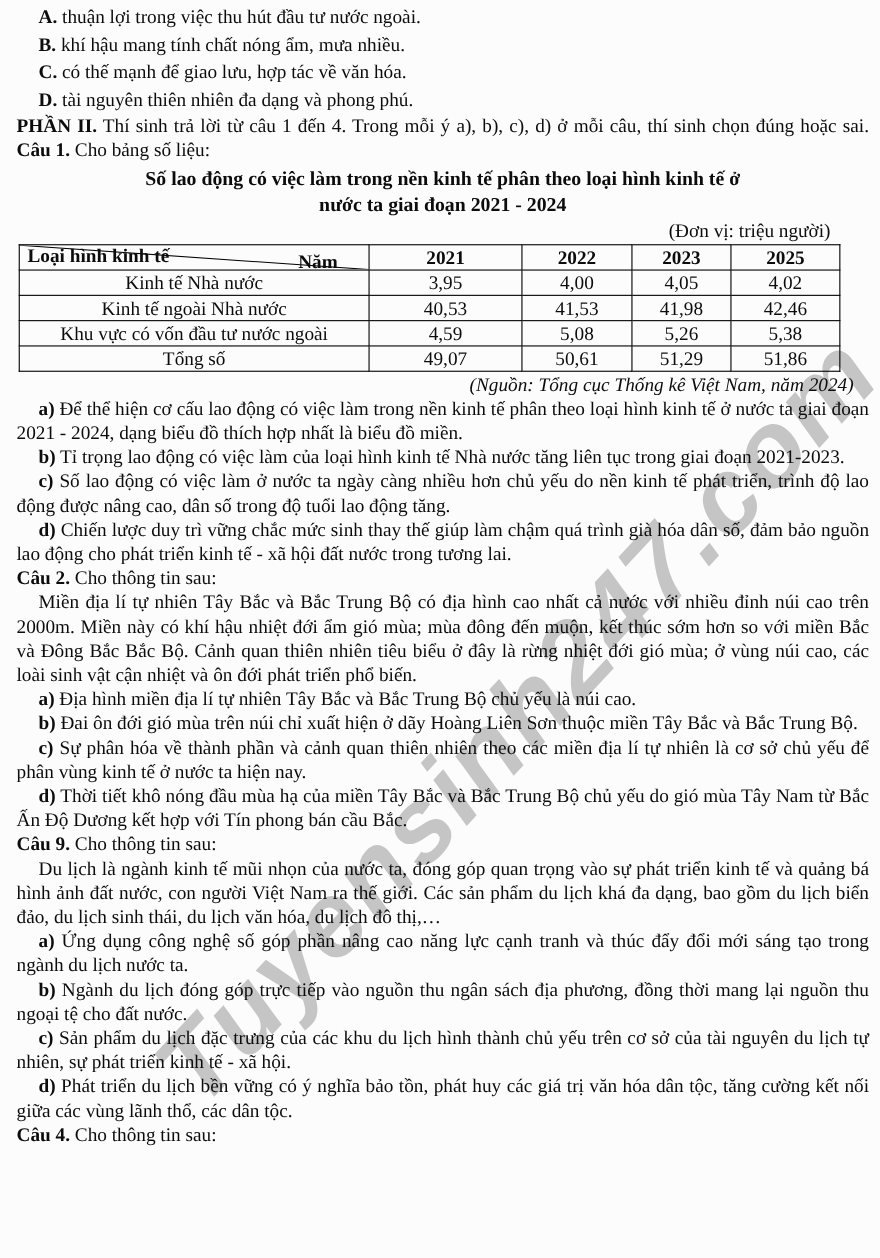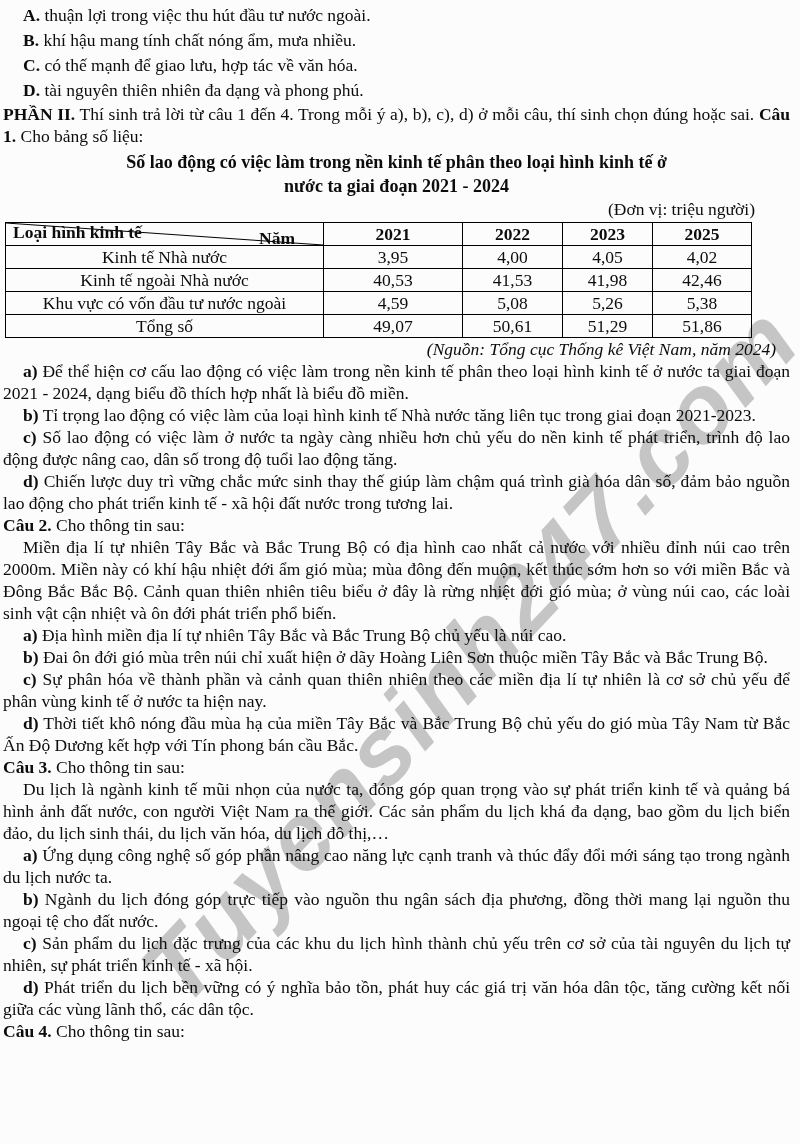--- a/index.html
+++ b/index.html
@@ -19,21 +19,21 @@
     font-family:"Liberation Sans",sans-serif;
     font-weight:bold;font-style:italic;
     font-size:96px;letter-spacing:3px;
     color:rgba(122,122,122,0.42);
     white-space:nowrap;
     z-index:0;
     pointer-events:none;
   }
   .page{
     position:relative;z-index:1;
-    padding:3px 10px 0 3px;
+    padding:3px 10px 0 15px;
   }
   p{margin:0;}
   .opt{padding-left:20px;line-height:25px;}
   .part2{line-height:22px;text-align:justify;}
   .tbl-title{
     font-weight:bold;text-align:center;
     font-size:18px;line-height:24px;
     max-width:566px;margin:3px auto 0;
   }
   .unit-line{text-align:right;line-height:22px;margin-right:35px;}
@@ -137,21 +137,21 @@
   <p class="item"><span class="ilabel">c)</span> <span>Số lao động có việc làm ở nước ta ngày càng nhiều hơn chủ yếu do nền kinh tế phát triển, trình độ lao động được nâng cao, dân số trong độ tuổi lao động tăng.</span></p>
   <p class="item"><span class="ilabel">d)</span> <span>Chiến lược duy trì vững chắc mức sinh thay thế giúp làm chậm quá trình già hóa dân số, đảm bảo nguồn lao động cho phát triển kinh tế - xã hội đất nước trong tương lai.</span></p>
 
   <p class="cau-head"><span class="ilabel">Câu 2.</span> <span>Cho thông tin sau:</span></p>
   <p class="intro">Miền địa lí tự nhiên Tây Bắc và Bắc Trung Bộ có địa hình cao nhất cả nước với nhiều đỉnh núi cao trên 2000m. Miền này có khí hậu nhiệt đới ẩm gió mùa; mùa đông đến muộn, kết thúc sớm hơn so với miền Bắc và Đông Bắc Bắc Bộ. Cảnh quan thiên nhiên tiêu biểu ở đây là rừng nhiệt đới gió mùa; ở vùng núi cao, các loài sinh vật cận nhiệt và ôn đới phát triển phổ biến.</p>
   <p class="item"><span class="ilabel">a)</span> <span>Địa hình miền địa lí tự nhiên Tây Bắc và Bắc Trung Bộ chủ yếu là núi cao.</span></p>
   <p class="item hang"><span class="ilabel">b)</span> <span>Đai ôn đới gió mùa trên núi chỉ xuất hiện ở dãy Hoàng Liên Sơn thuộc miền Tây Bắc và Bắc Trung Bộ.</span></p>
   <p class="item"><span class="ilabel">c)</span> <span>Sự phân hóa về thành phần và cảnh quan thiên nhiên theo các miền địa lí tự nhiên là cơ sở chủ yếu để phân vùng kinh tế ở nước ta hiện nay.</span></p>
   <p class="item"><span class="ilabel">d)</span> <span>Thời tiết khô nóng đầu mùa hạ của miền Tây Bắc và Bắc Trung Bộ chủ yếu do gió mùa Tây Nam từ Bắc Ấn Độ Dương kết hợp với Tín phong bán cầu Bắc.</span></p>
 
-  <p class="cau-head"><span class="ilabel">Câu 3.</span> <span>Cho thông tin sau:</span></p>
+  <p class="cau-head"><span class="ilabel">Câu 9.</span> <span>Cho thông tin sau:</span></p>
   <p class="intro">Du lịch là ngành kinh tế mũi nhọn của nước ta, đóng góp quan trọng vào sự phát triển kinh tế và quảng bá hình ảnh đất nước, con người Việt Nam ra thế giới. Các sản phẩm du lịch khá đa dạng, bao gồm du lịch biển đảo, du lịch sinh thái, du lịch văn hóa, du lịch đô thị,…</p>
   <p class="item"><span class="ilabel">a)</span> <span>Ứng dụng công nghệ số góp phần nâng cao năng lực cạnh tranh và thúc đẩy đổi mới sáng tạo trong ngành du lịch nước ta.</span></p>
   <p class="item"><span class="ilabel">b)</span> <span>Ngành du lịch đóng góp trực tiếp vào nguồn thu ngân sách địa phương, đồng thời mang lại nguồn thu ngoại tệ cho đất nước.</span></p>
   <p class="item"><span class="ilabel">c)</span> <span>Sản phẩm du lịch đặc trưng của các khu du lịch hình thành chủ yếu trên cơ sở của tài nguyên du lịch tự nhiên, sự phát triển kinh tế - xã hội.</span></p>
   <p class="item"><span class="ilabel">d)</span> <span>Phát triển du lịch bền vững có ý nghĩa bảo tồn, phát huy các giá trị văn hóa dân tộc, tăng cường kết nối giữa các vùng lãnh thổ, các dân tộc.</span></p>
 
   <p class="cau-head"><span class="ilabel">Câu 4.</span> <span>Cho thông tin sau:</span></p>
 
 </div>
 

